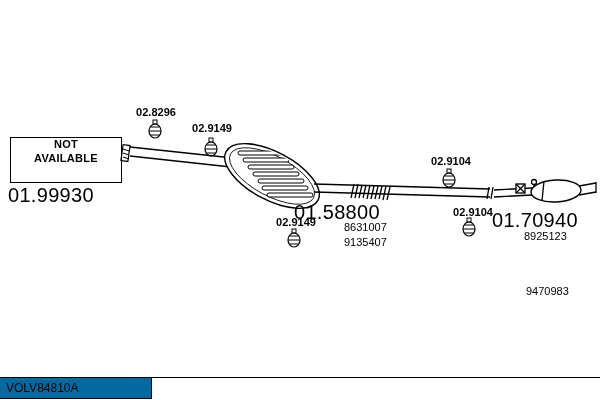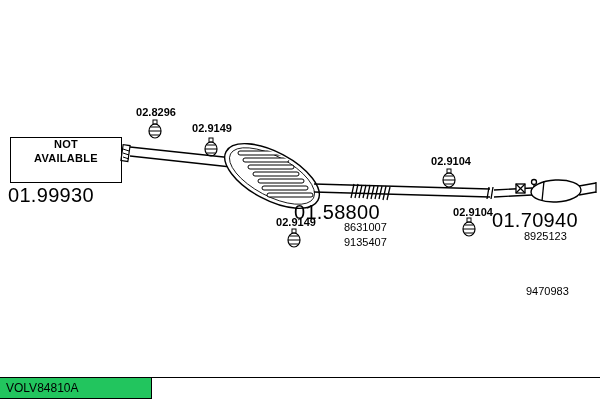--- a/index.html
+++ b/index.html
@@ -15,21 +15,21 @@
   .na-box{
     position:absolute;left:10px;top:137px;width:110px;height:44px;
     border:1px solid #000;display:flex;flex-direction:column;
     align-items:center;justify-content:flex-start;gap:2px;
     font-size:11px;font-weight:bold;letter-spacing:.3px;
   }
   .footer-line{position:absolute;left:0;top:377px;width:600px;border-top:1px solid #000;}
   .footer-box{
     position:absolute;left:0;top:377px;width:152px;height:22px;
     border:1px solid #000;border-left:none;display:flex;align-items:center;
-    padding-left:6px;font-size:12px;box-sizing:border-box;background:#22c55e;
+    padding-left:6px;font-size:12px;box-sizing:border-box;background:#0369a1;
   }
 </style>
 </head>
 <body>
 
 <div class="stage">
 
   <svg width="600" height="400" viewBox="0 0 600 400">
     <defs>
       <clipPath id="muffclip">

